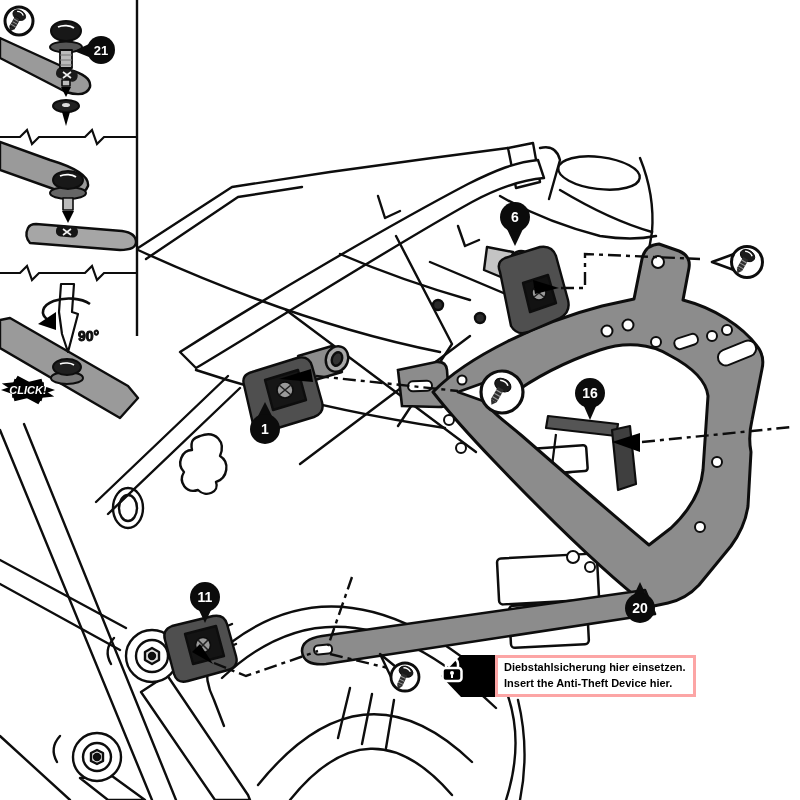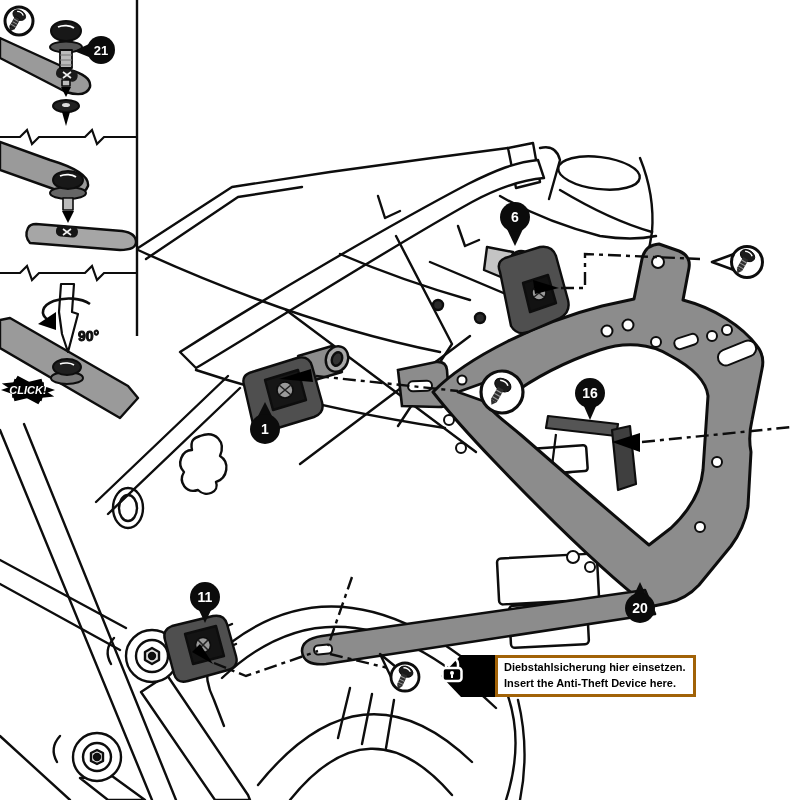--- a/index.html
+++ b/index.html
@@ -9,21 +9,21 @@
   svg text{font-family:"Liberation Sans",sans-serif;}
   .badge-num{fill:#fff;font-weight:bold;font-size:14px;text-anchor:middle;}
   .click-txt{fill:#fff;font-weight:bold;font-style:italic;font-size:11px;text-anchor:middle;}
   .deg-txt{fill:#111;font-weight:bold;font-size:14px;}
   
   .note{position:absolute;left:441px;top:655px;display:flex;align-items:stretch;height:42px;}
   .note-arrow{width:0;height:0;align-self:center;
       border-top:21px solid transparent;border-bottom:21px solid transparent;
       border-right:20px solid #000;}
   .note-lockbox{width:34px;background:#000;display:flex;align-items:center;justify-content:center;}
-  .note-text{background:#fff;border:3px solid #a16207;padding:2px 7px 2px 6px;
+  .note-text{background:#fff;border:3px solid #fca5a5;padding:2px 7px 2px 6px;
       font-size:11px;font-weight:bold;line-height:1.45;white-space:nowrap;color:#000;
       display:flex;flex-direction:column;justify-content:center;}
 </style>
 </head>
 <body>
 
 <div class="canvas">
 <svg width="800" height="800" viewBox="0 0 800 800">
   <defs>
     <g id="scrw">
@@ -289,16 +289,16 @@
   <div class="note-lockbox">
     <svg width="22" height="30" viewBox="0 0 22 30">
       <path d="M 5,14 V 9 a 6,6 0 0 1 12,0 v 5" stroke="#fff" stroke-width="2.5" fill="none"></path>
       <rect x="1.5" y="13" width="19" height="13" rx="3" stroke="#fff" stroke-width="2.5" fill="#000"></rect>
       <circle cx="11" cy="18" r="2" fill="#fff"></circle>
       <path d="M 11,19.5 V 23" stroke="#fff" stroke-width="2"></path>
     </svg>
   </div>
   <div class="note-text">
     <span>Diebstahlsicherung hier einsetzen.</span>
-    <span>Insert the Anti-Theft Device here.</span>
+    <span>Insert the Anti-Theft Device hier.</span>
   </div>
 </div>
 </div>
 
 </body></html>

